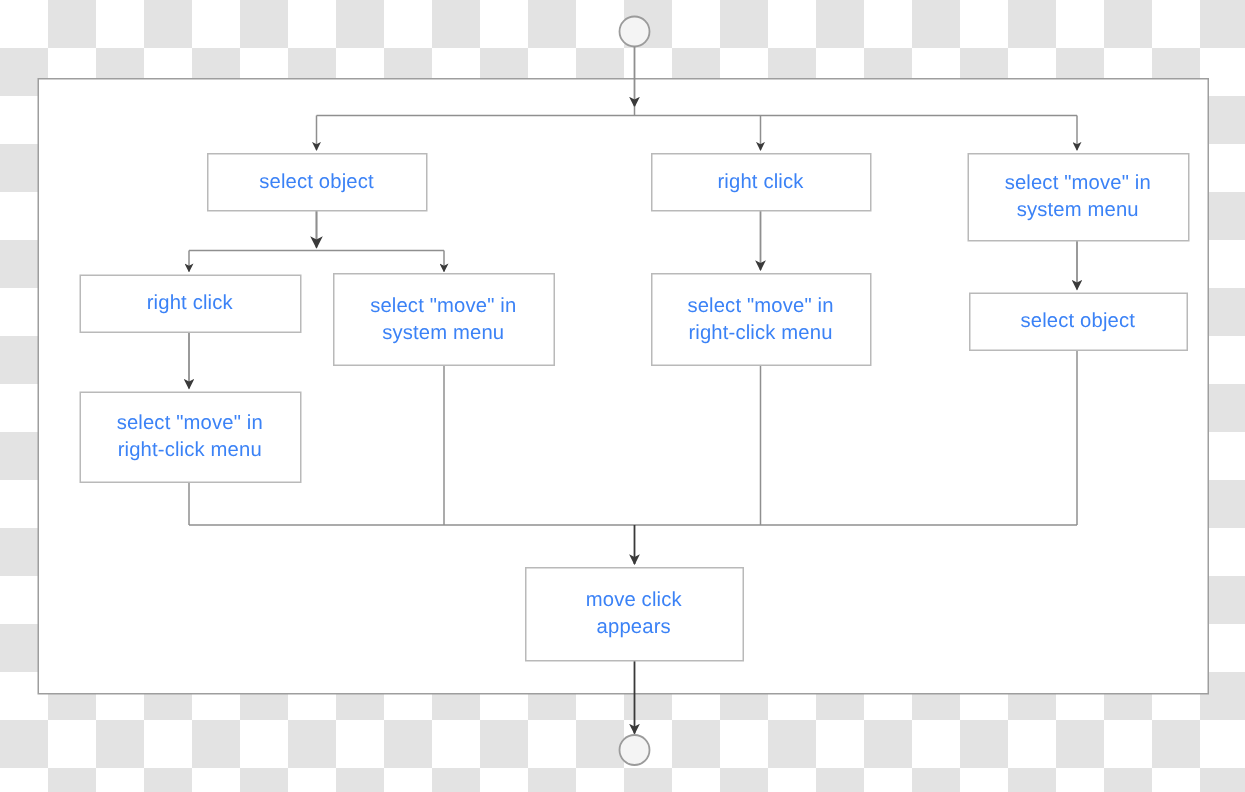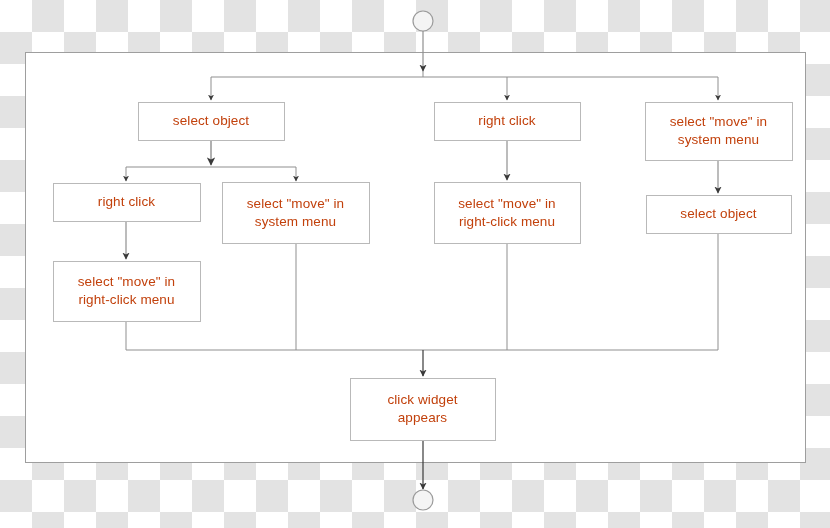--- a/index.html
+++ b/index.html
@@ -29,21 +29,21 @@
     left: 0;
     width: 830px;
     height: 528px;
   }
   .node-label {
     position: absolute;
     display: flex;
     align-items: center;
     justify-content: center;
     text-align: center;
-    color: #c2410c;
+    color: #3b82f6;
     font-size: 13.5px;
     line-height: 18px;
     letter-spacing: 0.1px;
     box-sizing: border-box;
     padding: 2px 4px;
     white-space: pre-line;
     pointer-events: auto;
   }
 </style>
 </head>
@@ -118,16 +118,16 @@
 system menu</div>
 
   <div class="node-label" style="left:434px; top:182px; width:146px; height:61px;">select "move" in
 right-click menu</div>
 
   <div class="node-label" style="left:646px; top:195px; width:145px; height:38px;">select object</div>
 
   <div class="node-label" style="left:53px; top:261px; width:147px; height:60px;">select "move" in
 right-click menu</div>
 
-  <div class="node-label" style="left:350px; top:378px; width:145px; height:62px;">click widget
+  <div class="node-label" style="left:350px; top:378px; width:145px; height:62px;">move click
 appears</div>
 
 </div>
 
 </body></html>

